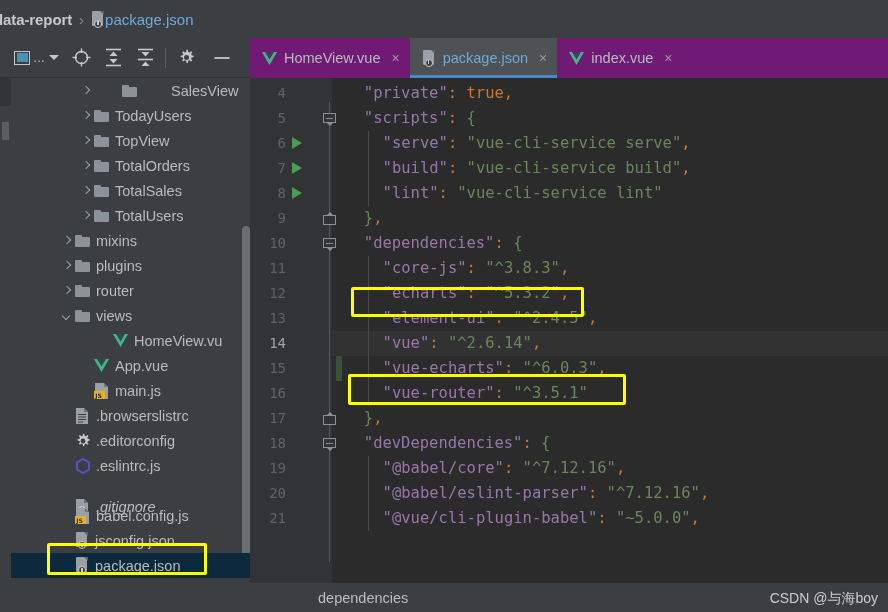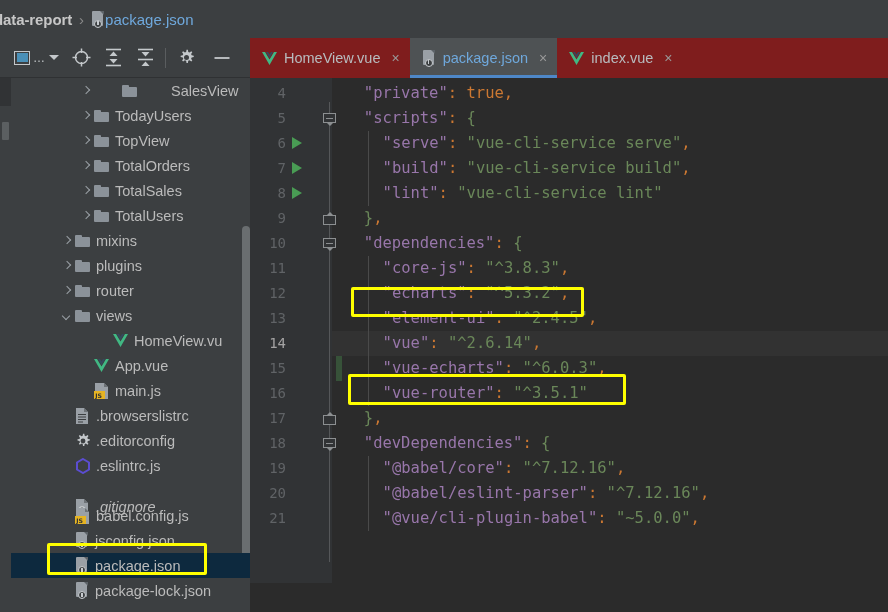--- a/index.html
+++ b/index.html
@@ -71,21 +71,21 @@
   }
   .dots{color:#c4c8cb;font-size:12px;margin-left:3px;letter-spacing:1px;}
   .caret-d{
     width:0;height:0;border-left:5px solid transparent;border-right:5px solid transparent;
     border-top:5px solid #c4c8cb;margin-left:3px;
   }
 
   
   .tabbar{
     flex:1;height:40px;display:flex;align-items:flex-end;
-    background:#7f1d1d;
+    background:#701a75;
   }
   .tab{
     display:flex;align-items:center;padding:0 10px 0 12px;
     height:40px;box-sizing:border-box;position:relative;cursor:pointer;
     color:#b8bcbf;font-size:14.5px;gap:7px;
   }
   .tab.active{background:#4e5254;color:#6fa8dc;}
   .tab.active:after{
     content:"";position:absolute;left:0;right:0;bottom:0;height:3px;background:#4e87c7;
   }
@@ -500,34 +500,29 @@
         </div>
         <div class="trow sel" style="padding-left: 50px; position: absolute; top: 475px; left: 0px; right: 0px;">
           <span class="arrow"></span>
           <span class="jsonicon" style="margin:0 6px 0 3px;">
             <span class="pg"></span>
             <span class="fold"></span>
             <span class="cir"></span>
           </span>
           <span class="lbl">package.json</span>
         </div>
-        <div class="trow" style="padding-left: 50px; position: absolute; top: 500px; left: 0px; right: 0px;">
-          <span class="arrow"></span>
-          <span class="jsonicon" style="margin:0 6px 0 3px;">
-            <span class="pg"></span>
-            <span class="fold"></span>
-            <span class="cir"></span>
-          </span>
-          <span class="lbl">package-lock.json</span>
-        </div>
       </div>
 
     <div class="editor" id="editor">
       <div class="gutter"></div>
       <div class="foldline"></div>
+      <div class="statusbar">
+        <span class="status-text">dependencies</span>
+        <span class="watermark">CSDN @与海boy</span>
+      </div>
     <div class="curline" style="top: 253px;"></div>
         <div class="indent-guide" style="left: 118px; top: 53px; height: 75px;"></div>
         <div class="indent-guide" style="left: 118px; top: 178px; height: 150px;"></div>
         <div class="indent-guide" style="left: 118px; top: 378px; height: 75px;"></div>
         <div class="lnum" style="top: 7px;">4</div>
         <div class="codeline" style="top: 3px; padding-left: 18.8px;"><span class="k">"private"</span><span class="p">: </span><span class="p">true</span><span class="p">,</span></div>
         <div class="lnum" style="top: 32px;">5</div>
         <div class="codeline" style="top: 28px; padding-left: 18.8px;"><span class="k">"scripts"</span><span class="p">: </span><span class="brace">{</span></div>
         <div class="lnum" style="top: 57px;">6</div>
         <div class="codeline" style="top: 53px; padding-left: 37.6px;"><span class="k">"serve"</span><span class="p">: </span><span class="s">"vue-cli-service serve"</span><span class="p">,</span></div>

